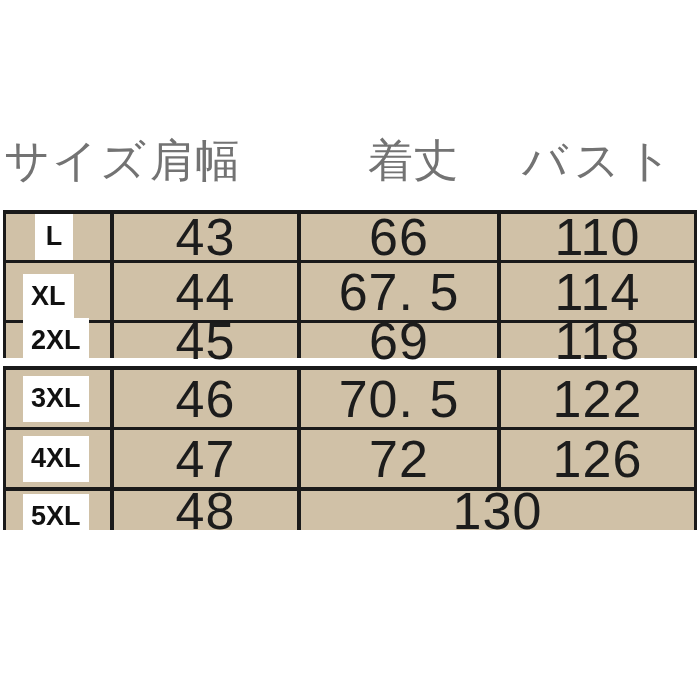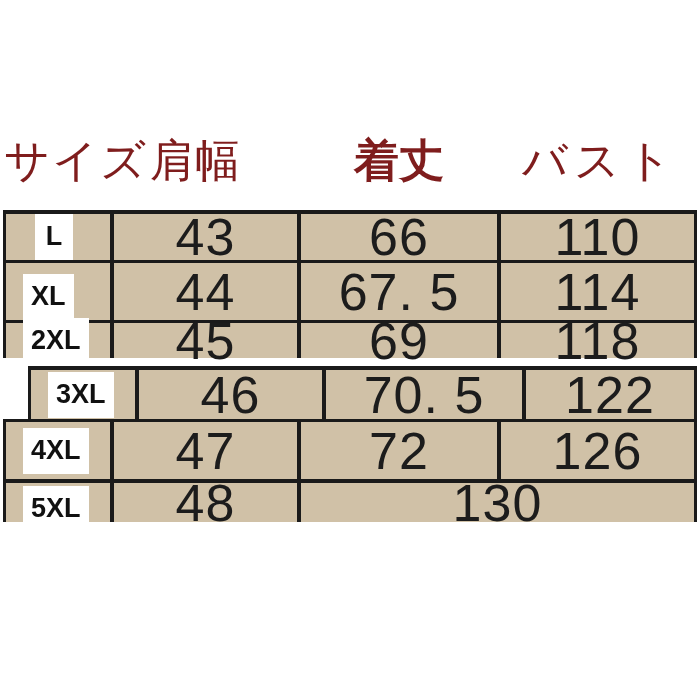--- a/index.html
+++ b/index.html
@@ -9,45 +9,45 @@
     font-family:"Liberation Sans","DejaVu Sans",sans-serif;
     position:relative;
     overflow:hidden;
   }
   .stage{position:absolute;inset:0;}
 
   
   .hdr{
     position:absolute;top:137px;
     font-family:"Liberation Serif","DejaVu Serif",serif;
-    font-size:45px;line-height:1.1;color:#7f1d1d;
+    font-size:45px;line-height:1.1;color:#737373;
     white-space:nowrap;
   }
   .hdr-size{left:4px;letter-spacing:2px;}
   .hdr-shoulder{left:150px;}
-  .hdr-length{left:354px;font-weight:bold;}
+  .hdr-length{left:368px;}
   .hdr-bust{left:522px;letter-spacing:6px;}
 
   
   .tbl{
     position:absolute;left:3px;top:210px;width:694px;
   }
   .row{
     display:flex;
     box-sizing:border-box;
     background:#d0c1a7;
     border-left:3px solid #1a1a1a;
     border-right:3px solid #1a1a1a;
     border-top:3px solid #1a1a1a;
     overflow:visible;
   }
   .r1{height:50px;border-top-width:4px;}
   .r2{height:60px;}
   .r3{height:38px;margin-bottom:8px;} 
-  .r4{height:53px;border-top-width:4px;margin-left:25px;}
+  .r4{height:61px;border-top-width:4px;}
   .r5{height:60px;}
   .r6{height:43px;border-top-width:4px;}
 
   .cell{
     box-sizing:border-box;
     display:flex;align-items:center;justify-content:center;
     height:100%;
   }
   .c1{width:108px;border-right:4px solid #1a1a1a;justify-content:flex-start;padding-left:17px;}
   .c2{width:187px;border-right:4px solid #1a1a1a;}

